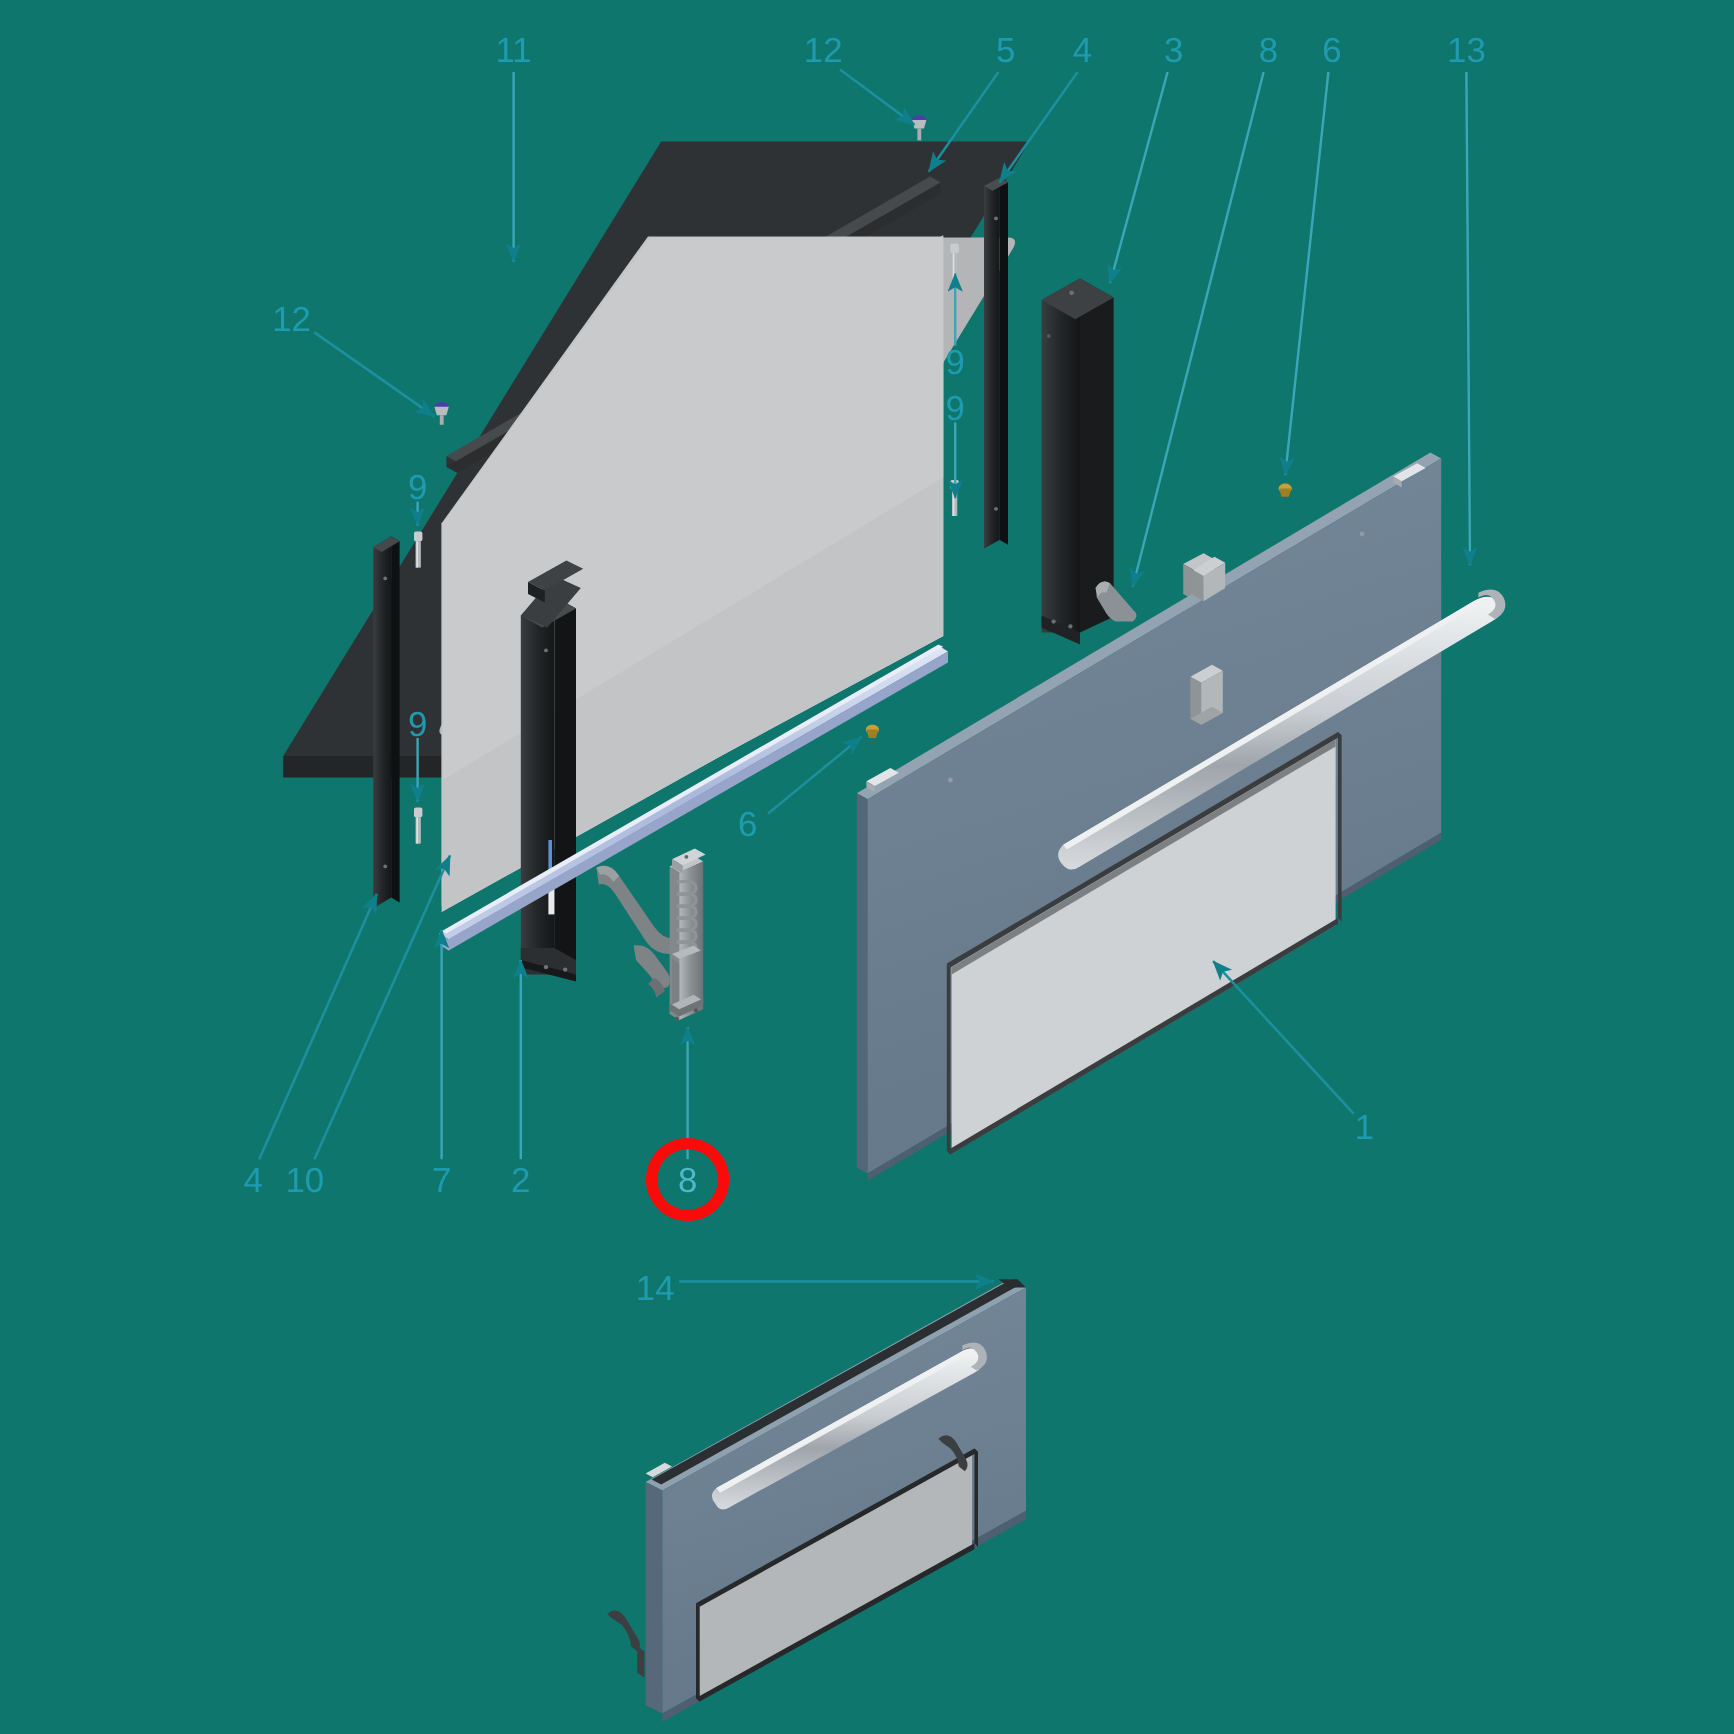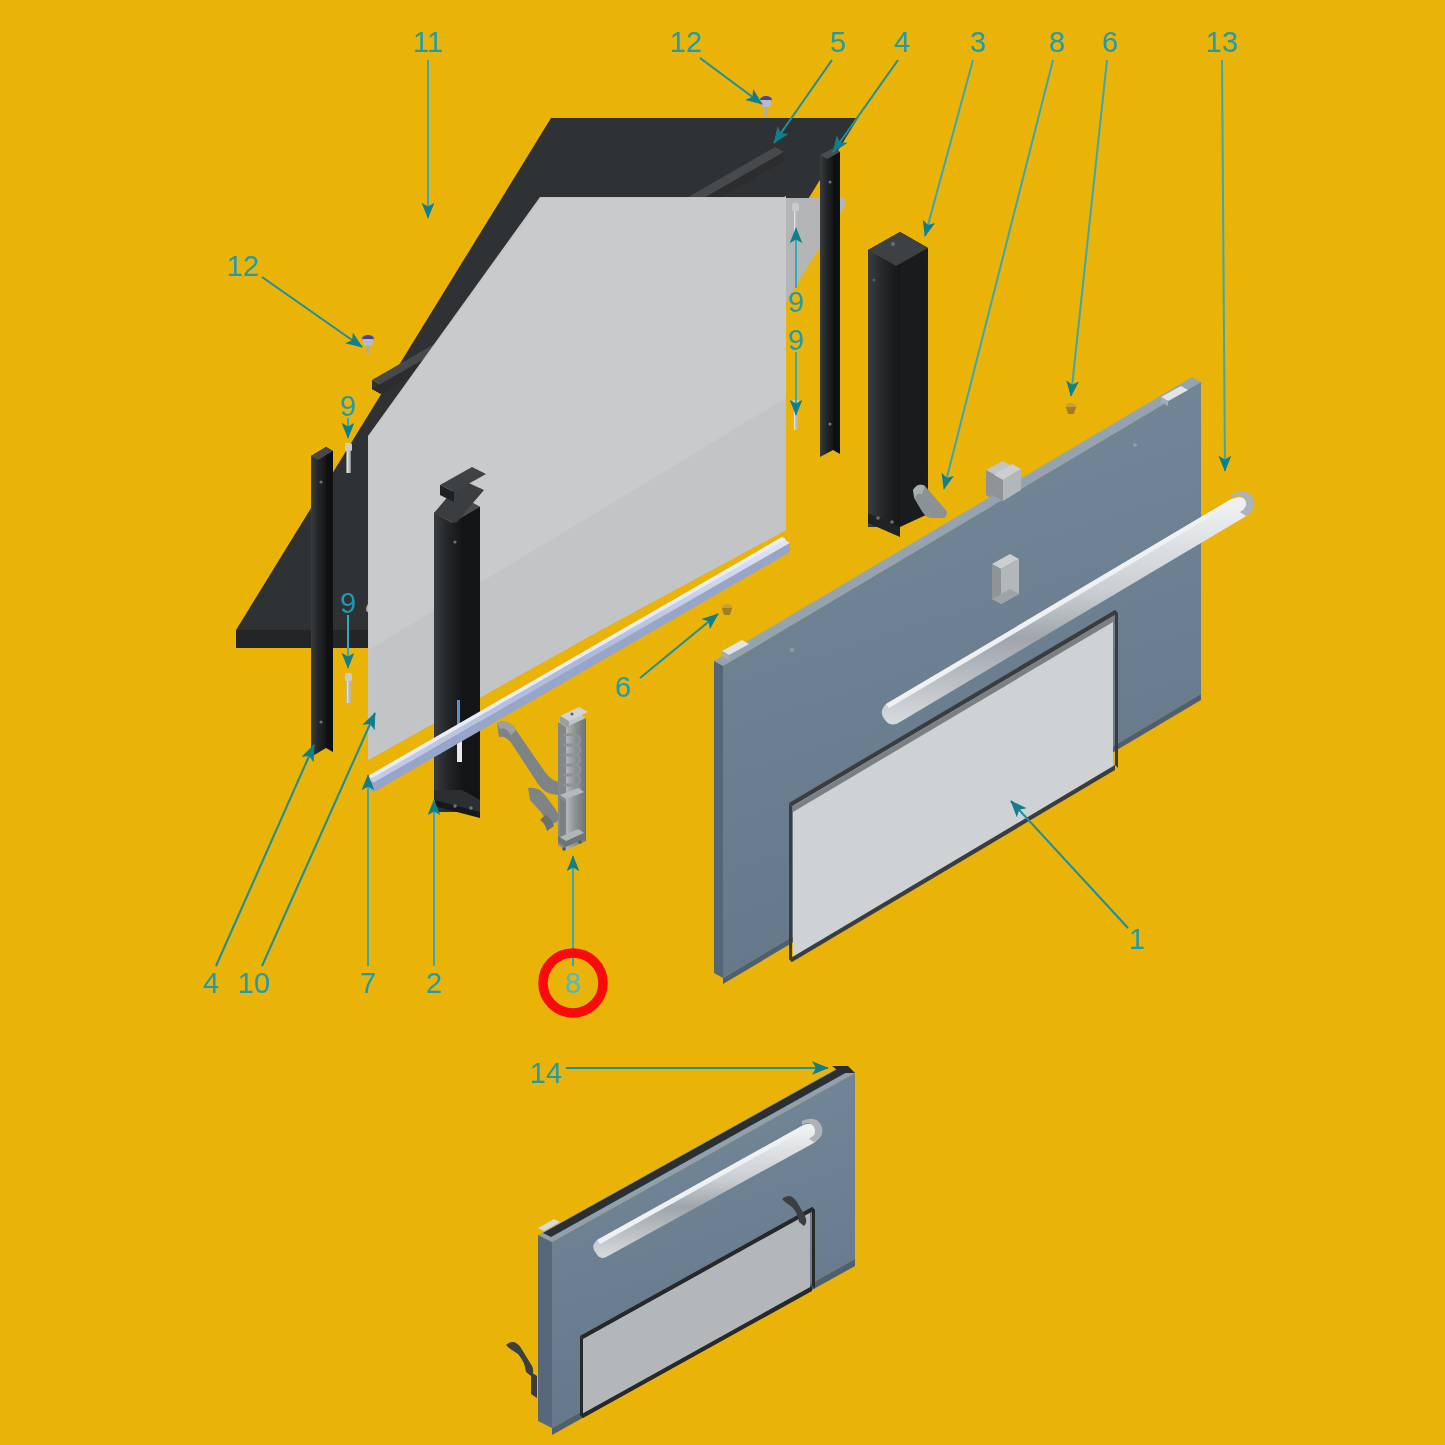--- a/index.html
+++ b/index.html
@@ -1,17 +1,17 @@
 <!DOCTYPE html>
 <html><head>
 <meta charset="utf-8">
 <style>
   html,body{margin:0;padding:0;background:#ffffff;}
   body{width:1445px;height:1445px;font-family:"Liberation Sans",sans-serif;overflow:hidden;}
-  #stage{position:relative;width:1445px;height:1445px;background:#eab308;}
+  #stage{position:relative;width:1445px;height:1445px;background:#0f766e;}
   svg#diagram{position:absolute;left:0;top:0;width:1445px;height:1445px;display:block;}
   .lbl{font-family:"Liberation Sans",sans-serif;font-size:29px;fill:#1f9bb0;}
   .lbl-red{font-family:"Liberation Sans",sans-serif;font-size:29px;fill:#4fb8cc;}
   .leader{stroke:#1d8f9e;stroke-width:2.1;fill:none;}
   .leader-thin{stroke:#3aa7b8;stroke-width:2.0;fill:none;}
   .arrowhead{fill:#0f7f8c;}
   .redring{fill:none;stroke:#fb0a0a;stroke-width:9.5;}
 </style>
 </head>
 <body>

